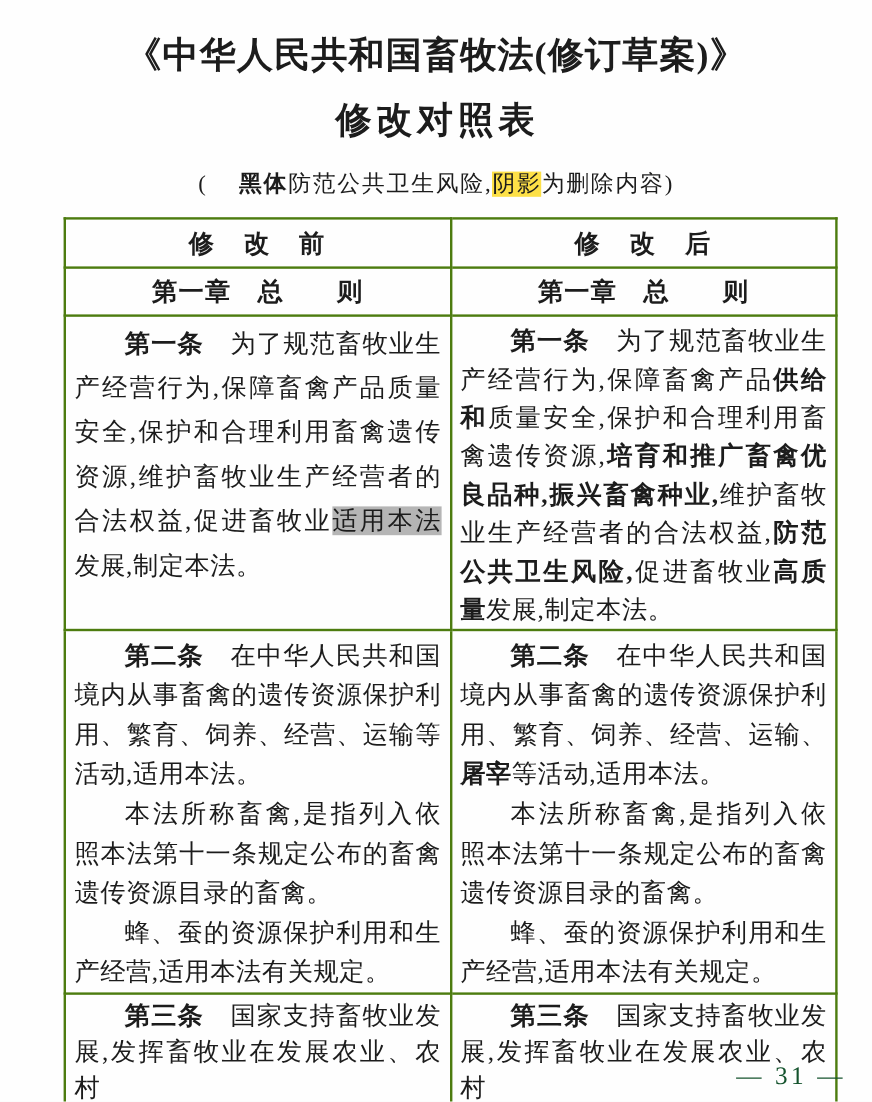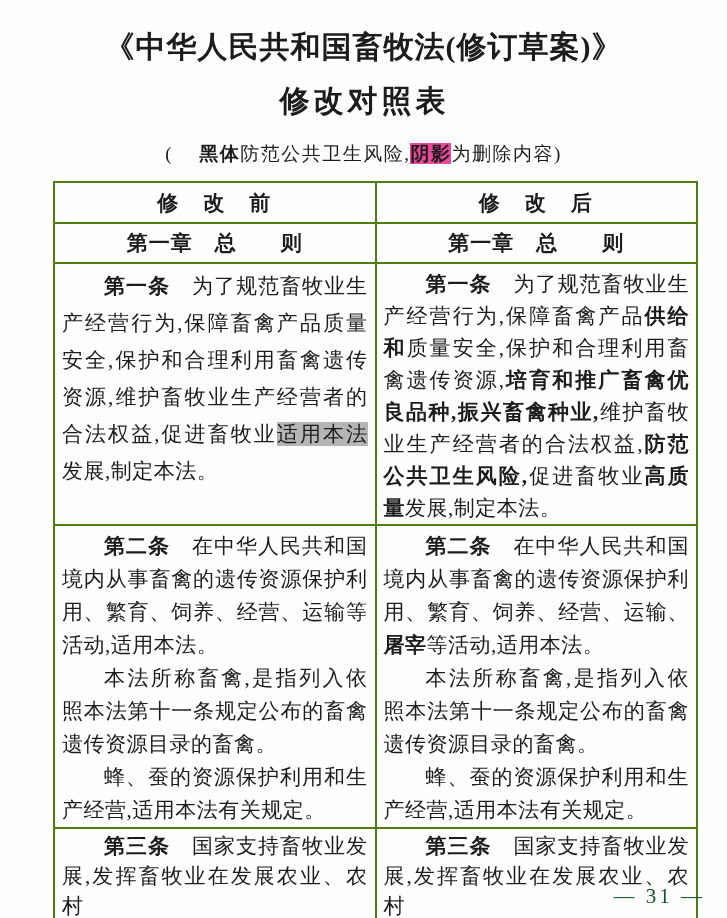--- a/index.html
+++ b/index.html
@@ -81,21 +81,21 @@
     word-break:break-all;
   }
   .run-b{
     font-weight:700;
     font-family:Liberation Serif, serif;
   }
   .run-d{
     background:#b5b5b5;
   }
   .legend .run-b{font-weight:700;font-family:"Liberation Sans","DejaVu Sans",sans-serif;margin-left:26px;}
-  .legend .run-d{background:#ec4899;font-weight:bold;}
+  .legend .run-d{background:#fde047;}
   tr.row-article-1 td.cell{height:255px;}
   tr.row-article-1 td.cell-left  .para{line-height:37px;}
   tr.row-article-1 td.cell-right .para{line-height:32px;}
   tr.row-article-2 td.cell{height:292px;margin-top:42px;}
   tr.row-article-2 .para{line-height:33px;}
   tr.row-article-3 td.cell{height:58px;padding-top:2px;}
   tr.row-article-3 .para{line-height:30px;}
   .page-number{
     position:absolute;
     top:884px;

